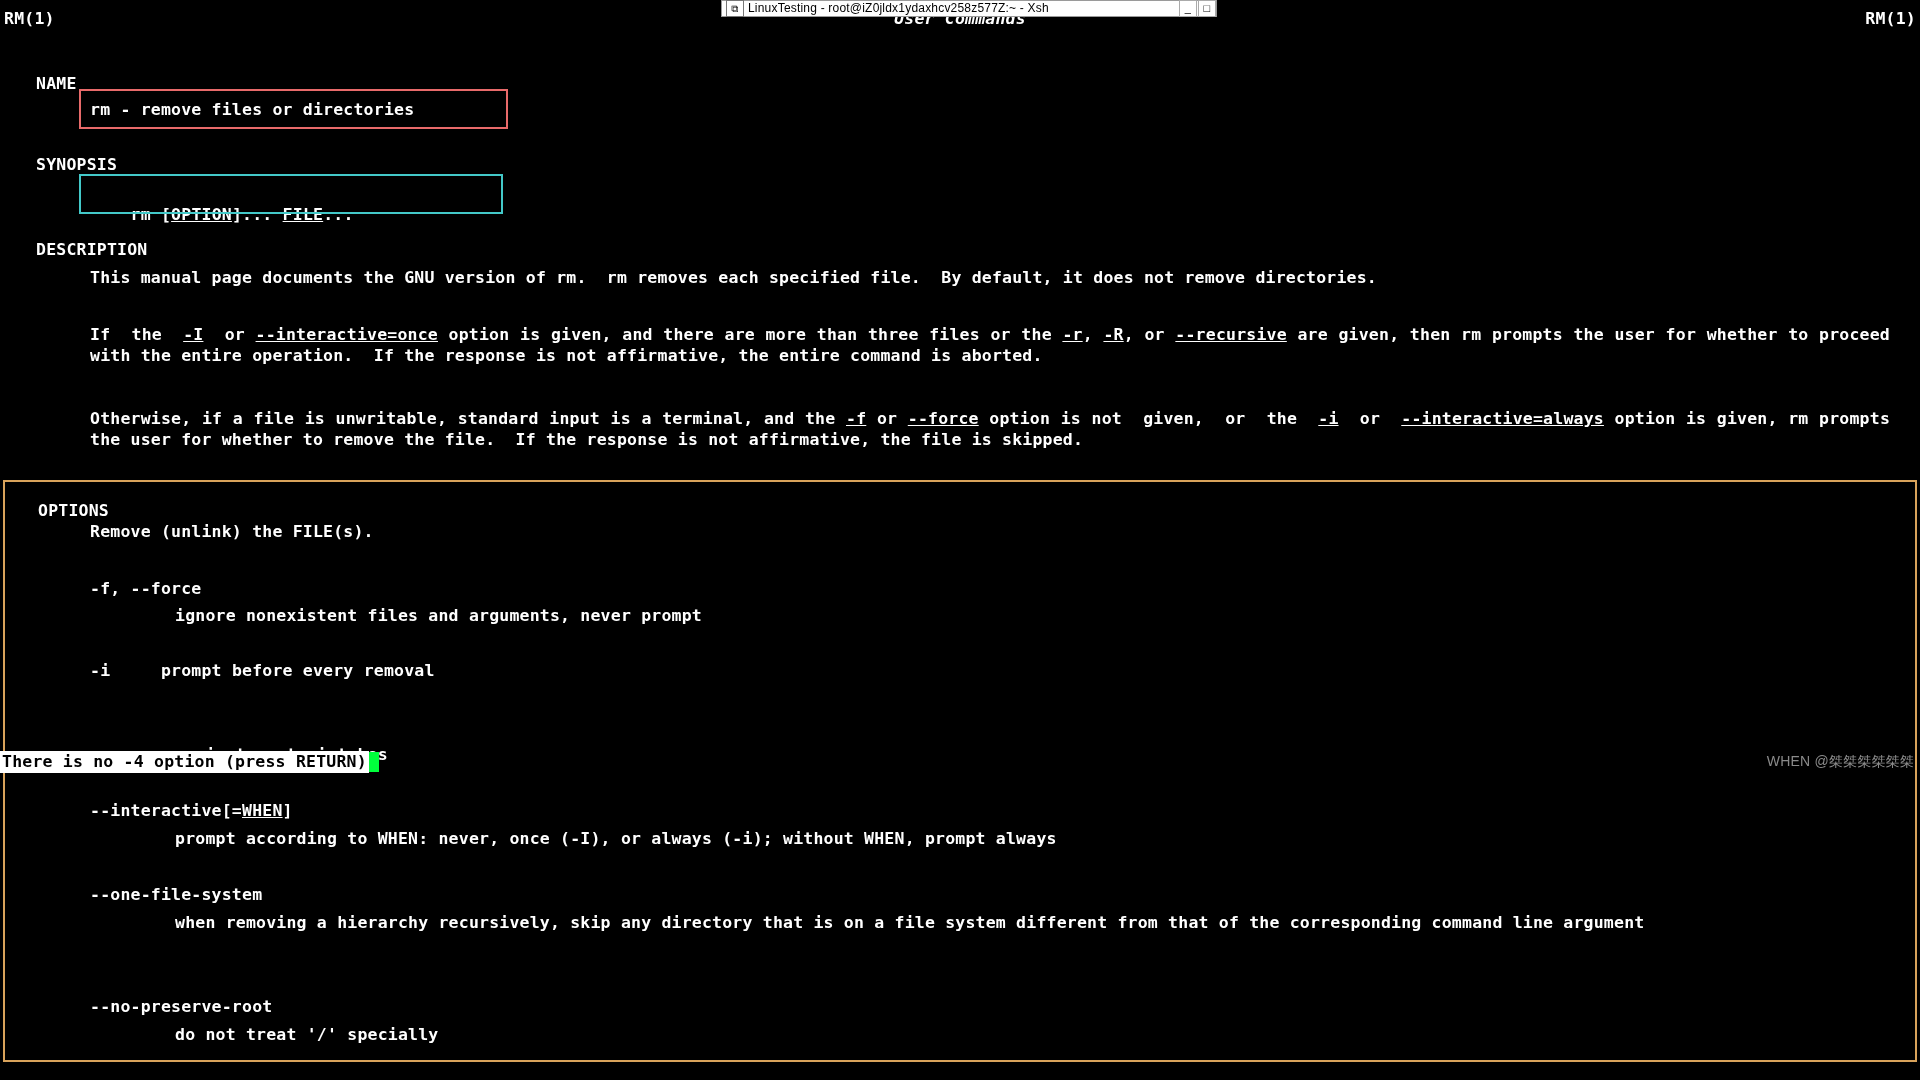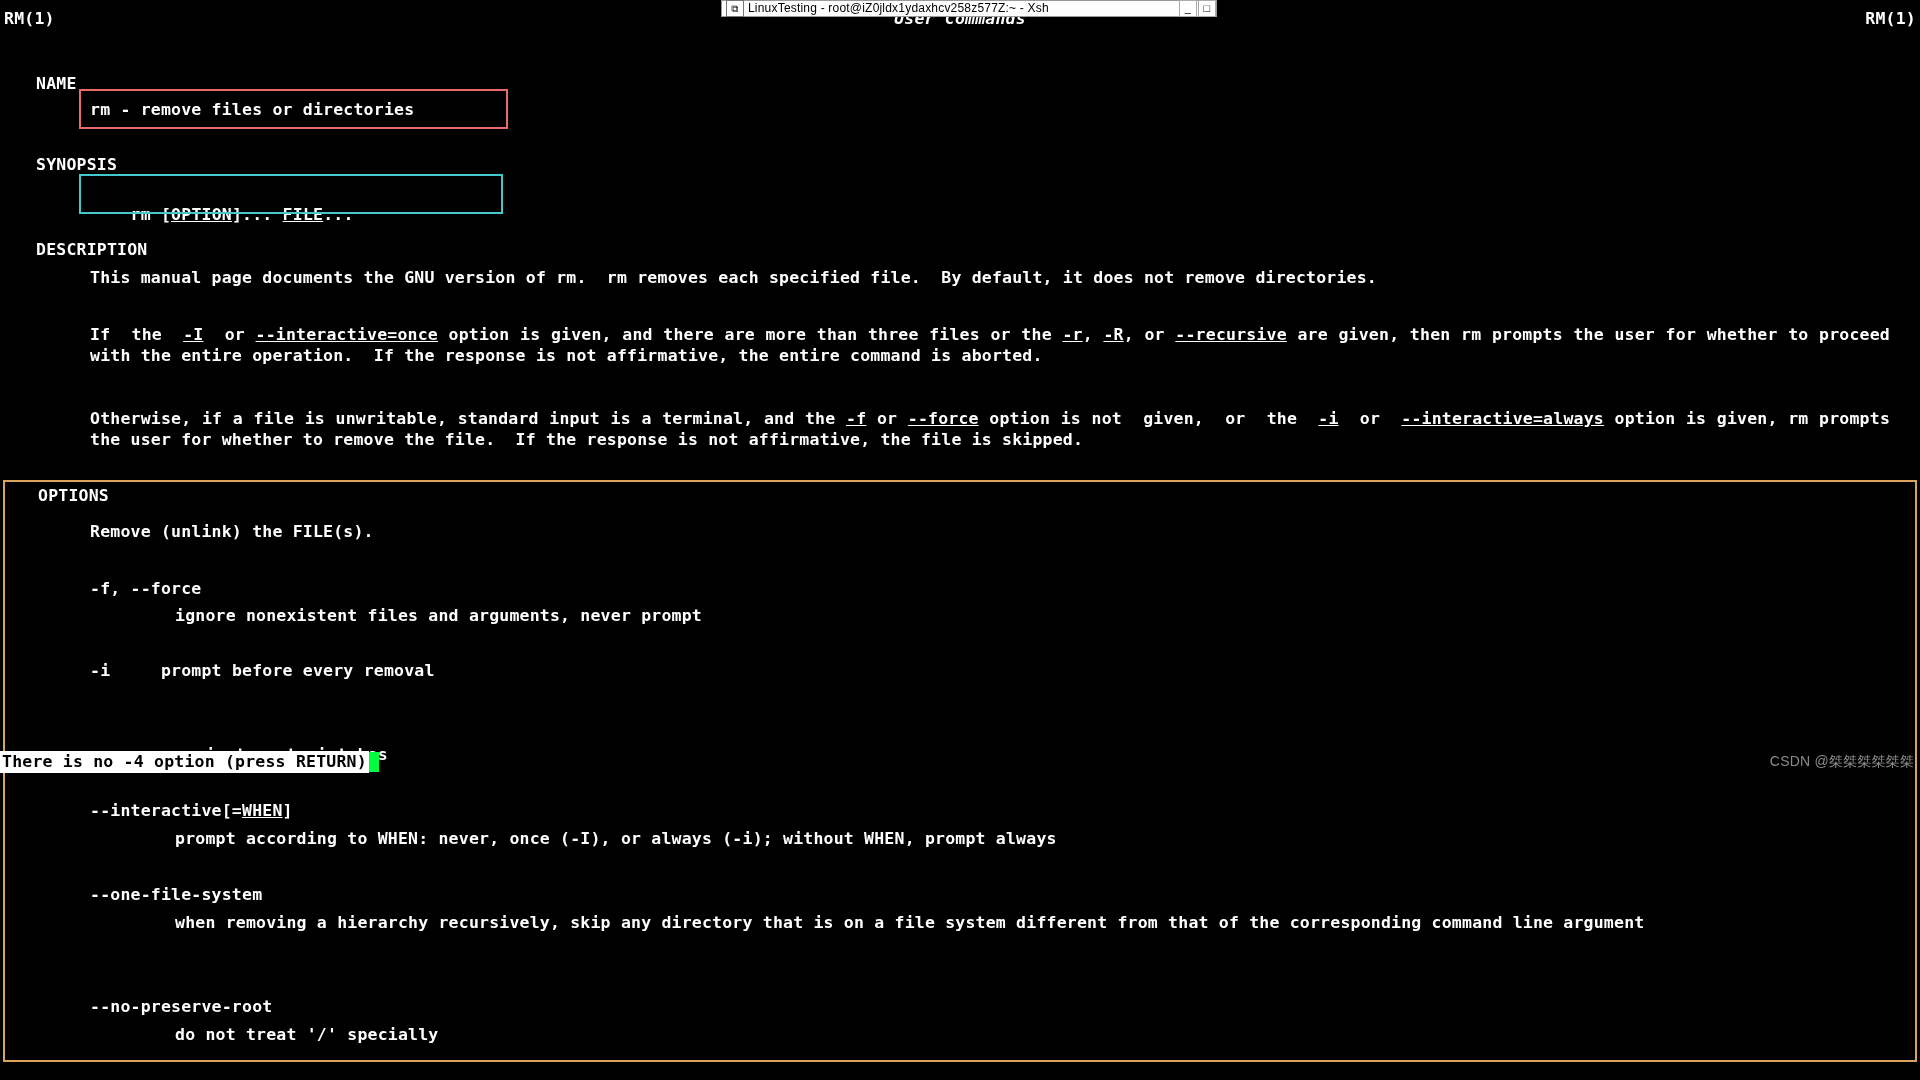--- a/index.html
+++ b/index.html
@@ -131,21 +131,21 @@
 
   <div class="sect-head" style="top:239px">DESCRIPTION</div>
   <div class="indent" style="top:267px">This manual page documents the GNU version of rm.  rm removes each specified file.  By default, it does not remove directories.</div>
 
   <div class="para" style="top:324px"><span>If  the  </span><span class="ul">-I</span><span>  or </span><span class="ul">--interactive=once</span><span> option is given, and there are more than three files or the </span><span class="ul">-r</span><span>, </span><span class="ul">-R</span><span>, or </span><span class="ul">--recursive</span><span> are given, then rm prompts the user for whether to proceed with the entire operation.  If the response is not affirmative, the entire command is aborted.</span></div>
 
   <div class="para" style="top:408px"><span>Otherwise, if a file is unwritable, standard input is a terminal, and the </span><span class="ul">-f</span><span> or </span><span class="ul">--force</span><span> option is not  given,  or  the  </span><span class="ul">-i</span><span>  or  </span><span class="ul">--interactive=always</span><span> option is given, rm prompts the user for whether to remove the file.  If the response is not affirmative, the file is skipped.</span></div>
 
   <div class="box-orange" style="top:480px;left:3px;width:1910px;height:578px"></div>
 
-  <div class="sect-head" style="top:485px;left:6px">OPTIONS</div>
+  <div class="sect-head" style="top:500px;left:6px">OPTIONS</div>
   <div class="indent" style="top:521px">Remove (unlink) the FILE(s).</div>
 
   <div class="indent" style="top:578px">-f, --force</div>
   <div class="indent2" style="top:605px">ignore nonexistent files and arguments, never prompt</div>
 
   <div class="indent" style="top:660px"><span>-i</span>     <span>prompt before every removal</span></div>
 
   <div class="indent2" style="top:744px">against most mistakes</div>
 
   <div class="indent" style="top:800px"><span>--interactive[=</span><span class="ul">WHEN</span><span>]</span></div>
@@ -155,15 +155,15 @@
   <div class="indent2" style="top:912px;right:30px;white-space:normal;text-align:justify">when removing a hierarchy recursively, skip any directory that is on a file system different from that  of  the  corresponding  command  line argument</div>
 
   <div class="indent" style="top:996px">--no-preserve-root</div>
   <div class="indent2" style="top:1024px">do not treat '/' specially</div>
 
   <div class="statusbar">
     <span class="status-text">There is no -4 option  (press RETURN)</span>
       <span class="cursor-blk"></span>
   </div>
 
-  <div class="watermark">CSDN @桀桀桀桀桀桀</div>
+  <div class="watermark">WHEN @桀桀桀桀桀桀</div>
 
 </div>
 
 </body></html>

